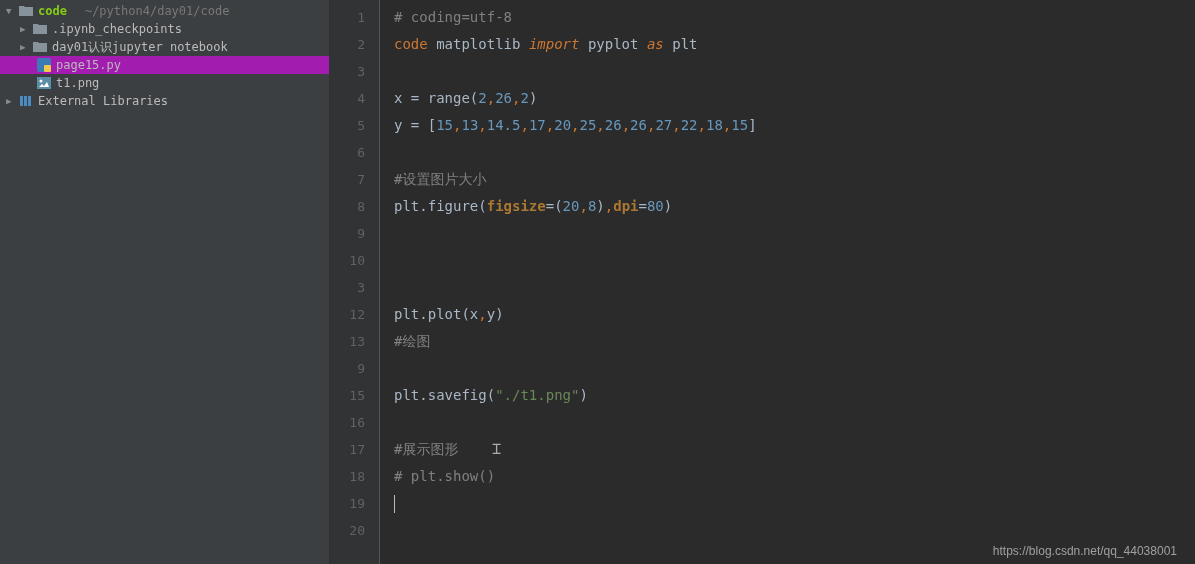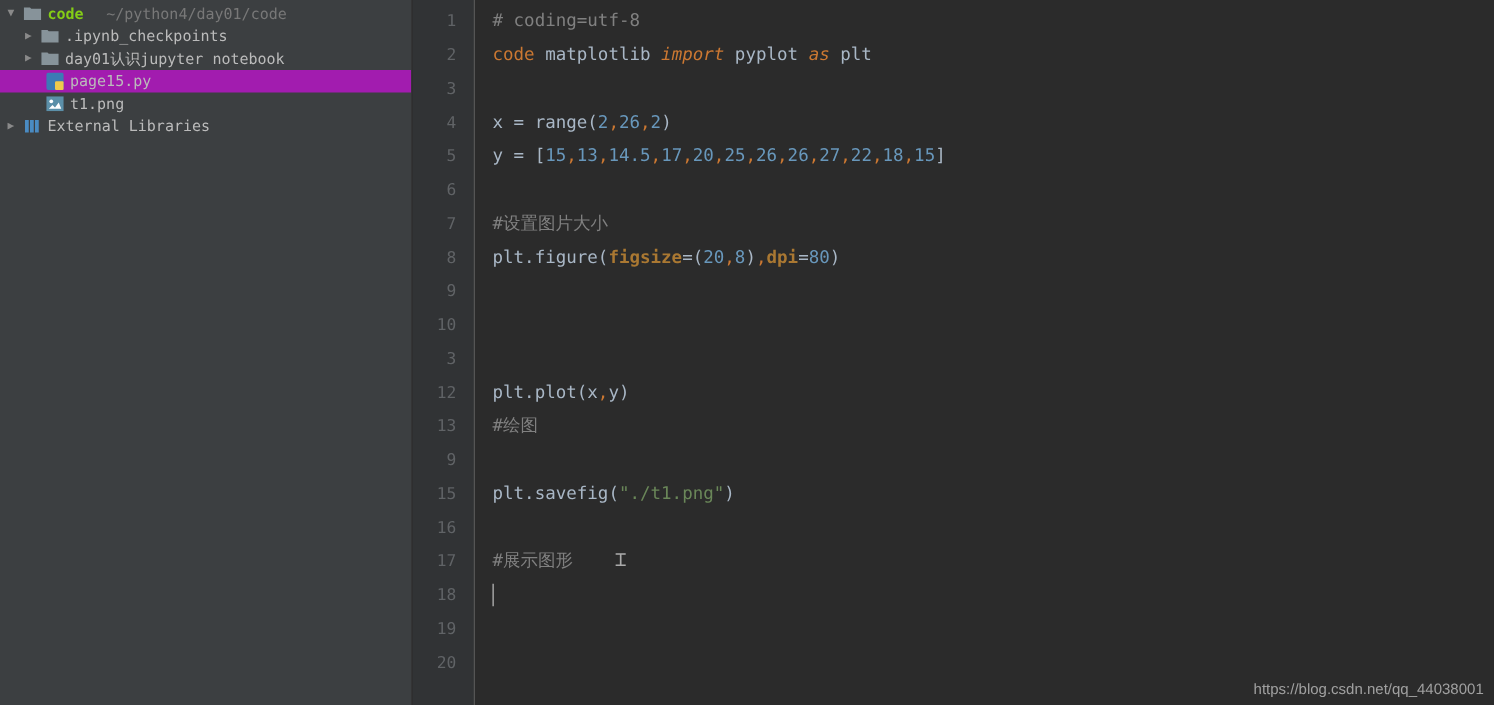--- a/index.html
+++ b/index.html
@@ -93,21 +93,21 @@
     .cursor-caret {
       display: inline-block;
       width: 1px;
       height: 18px;
       background: #bbbbbb;
       vertical-align: middle;
     }
     .watermark {
       position: absolute;
       bottom: 6px;
-      right: 8px;
+      right: 18px;
       color: #a0a0a0;
       font-size: 12px;
       font-family: sans-serif;
     }
   </style>
 </head>
 <body>
 
 <div class="main-area">
   <div class="sidebar">
@@ -205,18 +205,19 @@
         <div class="code-line"><span class="c-default">plt.figure(</span><span class="c-param">figsize</span><span class="c-default">=(</span><span class="c-number">20</span><span class="c-keyword">,</span><span class="c-number">8</span><span class="c-default">)</span><span class="c-keyword">,</span><span class="c-param">dpi</span><span class="c-default">=</span><span class="c-number">80</span><span class="c-default">)</span></div>
         <div class="code-line"></div>
         <div class="code-line"></div>
         <div class="code-line"></div>
         <div class="code-line"><span class="c-default">plt.plot(x</span><span class="c-keyword">,</span><span class="c-default">y)</span></div>
         <div class="code-line"><span class="c-comment">#绘图</span></div>
         <div class="code-line"></div>
         <div class="code-line"><span class="c-default">plt.savefig(</span><span class="c-string">"./t1.png"</span><span class="c-default">)</span></div>
         <div class="code-line"></div>
         <div class="code-line"><span class="c-comment">#展示图形</span><span style="color: rgb(170, 170, 170);">    Ꮖ</span></div>
+        <div class="code-line"><span class="c-comment"># plt.show()</span></div>
         <div class="code-line"><span class="cursor-caret"></span></div>
       </div>
   </div>
 </div>
 
 <div class="watermark">https://blog.csdn.net/qq_44038001</div>
 
 </body></html>

